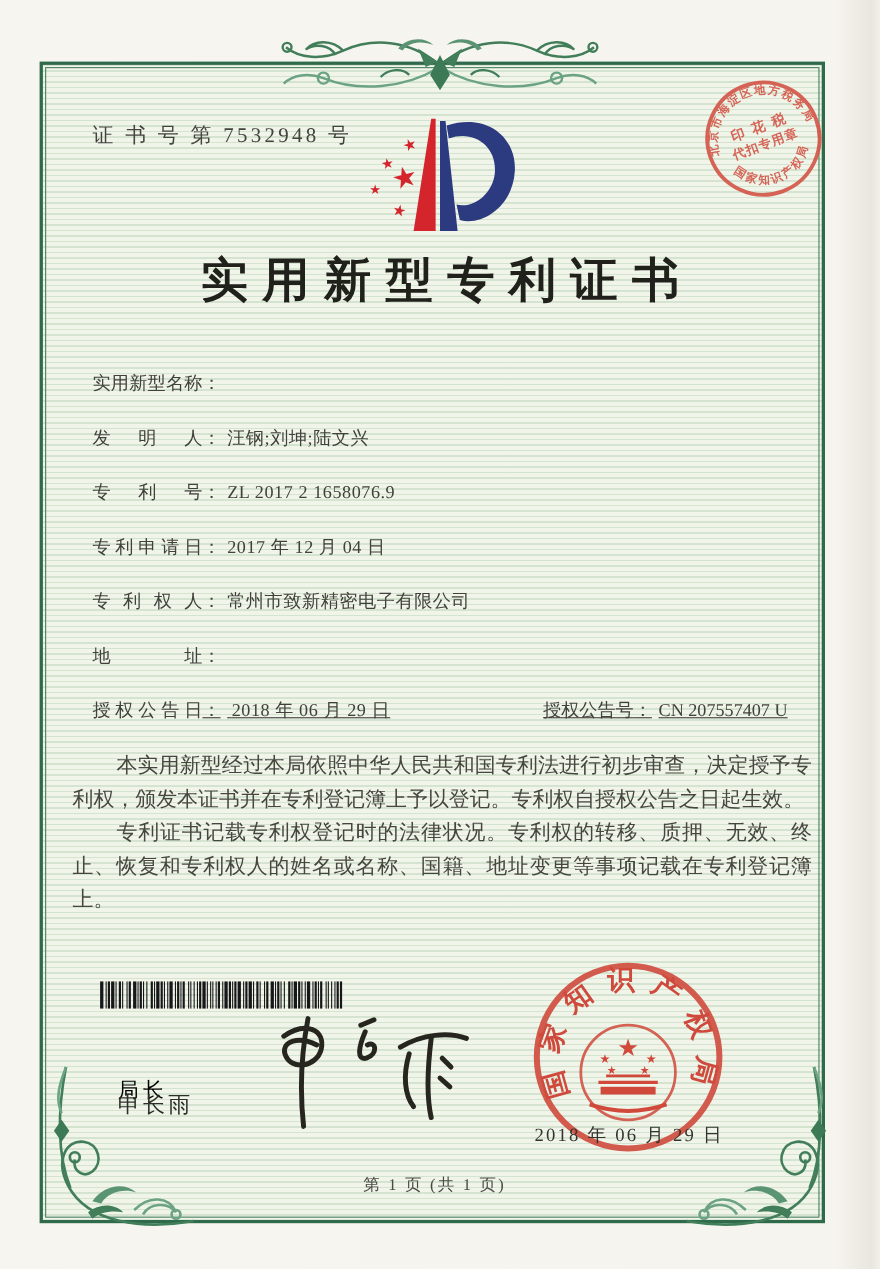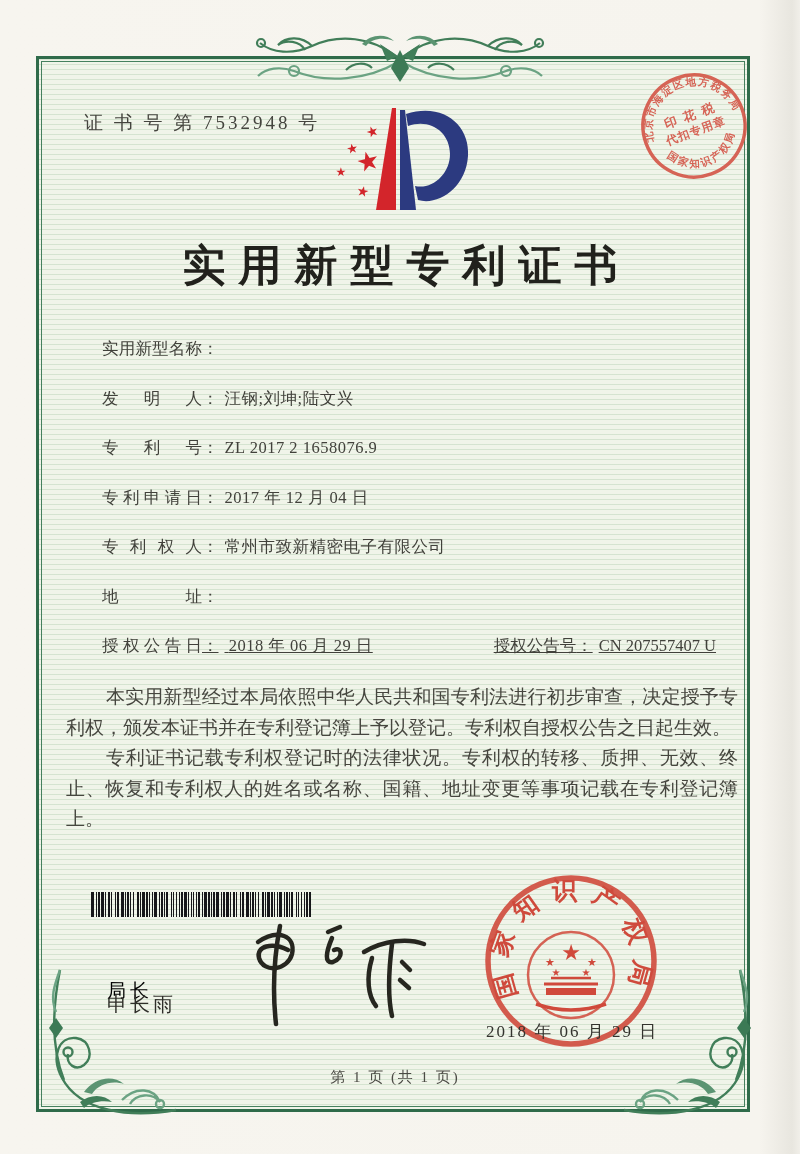--- a/index.html
+++ b/index.html
@@ -24,26 +24,26 @@
   .orn-top{left:250px;top:14px;width:300px;height:84px;}
   .orn-bl{left:20px;top:952px;width:160px;height:170px;}
   .orn-br{right:20px;top:952px;width:160px;height:170px;transform:scale(-1,1);}
   
   .cert-no{
     position:absolute;left:84px;top:110px;font-size:19px;letter-spacing:3px;color:#44443e;
   }
   .logo{position:absolute;left:328px;top:100px;width:146px;height:128px;}
   .title{
     position:absolute;left:0;top:226px;width:800px;text-align:center;
-    font-size:43px;font-weight:bold;color:#21211c;letter-spacing:13px;text-indent:13px;margin-top:11px;
+    font-size:43px;font-weight:bold;color:#21211c;letter-spacing:13px;text-indent:13px;
   }
   
   .fields{position:absolute;left:84px;top:338px;width:632px;}
   .frow{display:flex;align-items:baseline;font-size:16.5px;color:#41413b;margin-bottom:27.5px;}
-  .f-label{display:inline-block;width:100px;text-align:justify;text-align-last:justify;margin-left:18px;}
+  .f-label{display:inline-block;width:100px;text-align:justify;text-align-last:justify;}
   .f-colon{margin-right:6px;}
   .f-value{letter-spacing:.5px;}
   .frow-split{display:flex;justify-content:space-between;text-decoration:underline;}
   .grant-right{display:flex;align-items:baseline;font-size:16.5px;color:#41413b;text-align:center;}
   
   .body-text{position:absolute;left:66px;top:682px;width:672px;}
   .body-text p{
     margin:0;font-size:19px;line-height:30.5px;text-align:justify;
     text-indent:2.1em;color:#46463f;
   }

